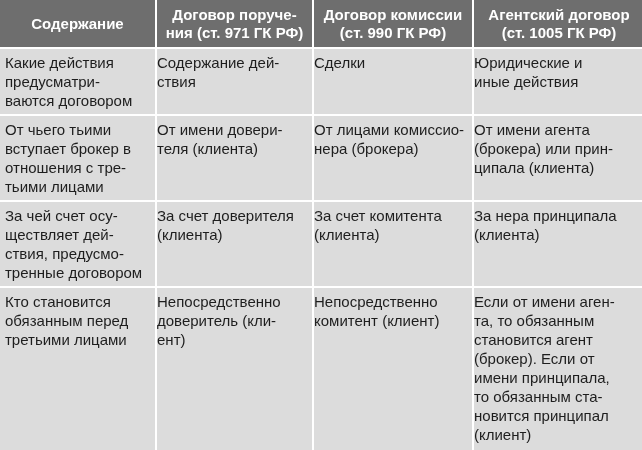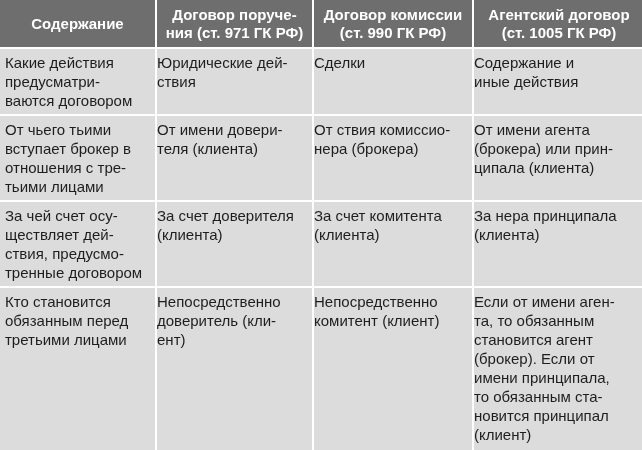--- a/index.html
+++ b/index.html
@@ -81,44 +81,44 @@
     </tr>
   </thead>
   <tbody>
     <tr class="r1">
       <td class="label">
         <span class="ln">Какие действия</span>
         <span class="ln">предусматри-</span>
         <span class="ln">ваются договором</span>
       </td>
       <td>
-        <span class="ln">Юридические дей-</span>
+        <span class="ln">Содержание дей-</span>
         <span class="ln">ствия</span>
       </td>
       <td>
         <span class="ln">Сделки</span>
       </td>
       <td>
-        <span class="ln">Содержание и</span>
+        <span class="ln">Юридические и</span>
         <span class="ln">иные действия</span>
       </td>
     </tr>
     <tr class="r2">
       <td class="label">
         <span class="ln">От чьего тьими</span>
         <span class="ln">вступает брокер в</span>
         <span class="ln">отношения с тре-</span>
         <span class="ln">тьими лицами</span>
       </td>
       <td>
         <span class="ln">От имени довери-</span>
         <span class="ln">теля (клиента)</span>
       </td>
       <td>
-        <span class="ln">От ствия комиссио-</span>
+        <span class="ln">От лицами комиссио-</span>
         <span class="ln">нера (брокера)</span>
       </td>
       <td>
         <span class="ln">От имени агента</span>
         <span class="ln">(брокера) или прин-</span>
         <span class="ln">ципала (клиента)</span>
       </td>
     </tr>
     <tr class="r3">
       <td class="label">

